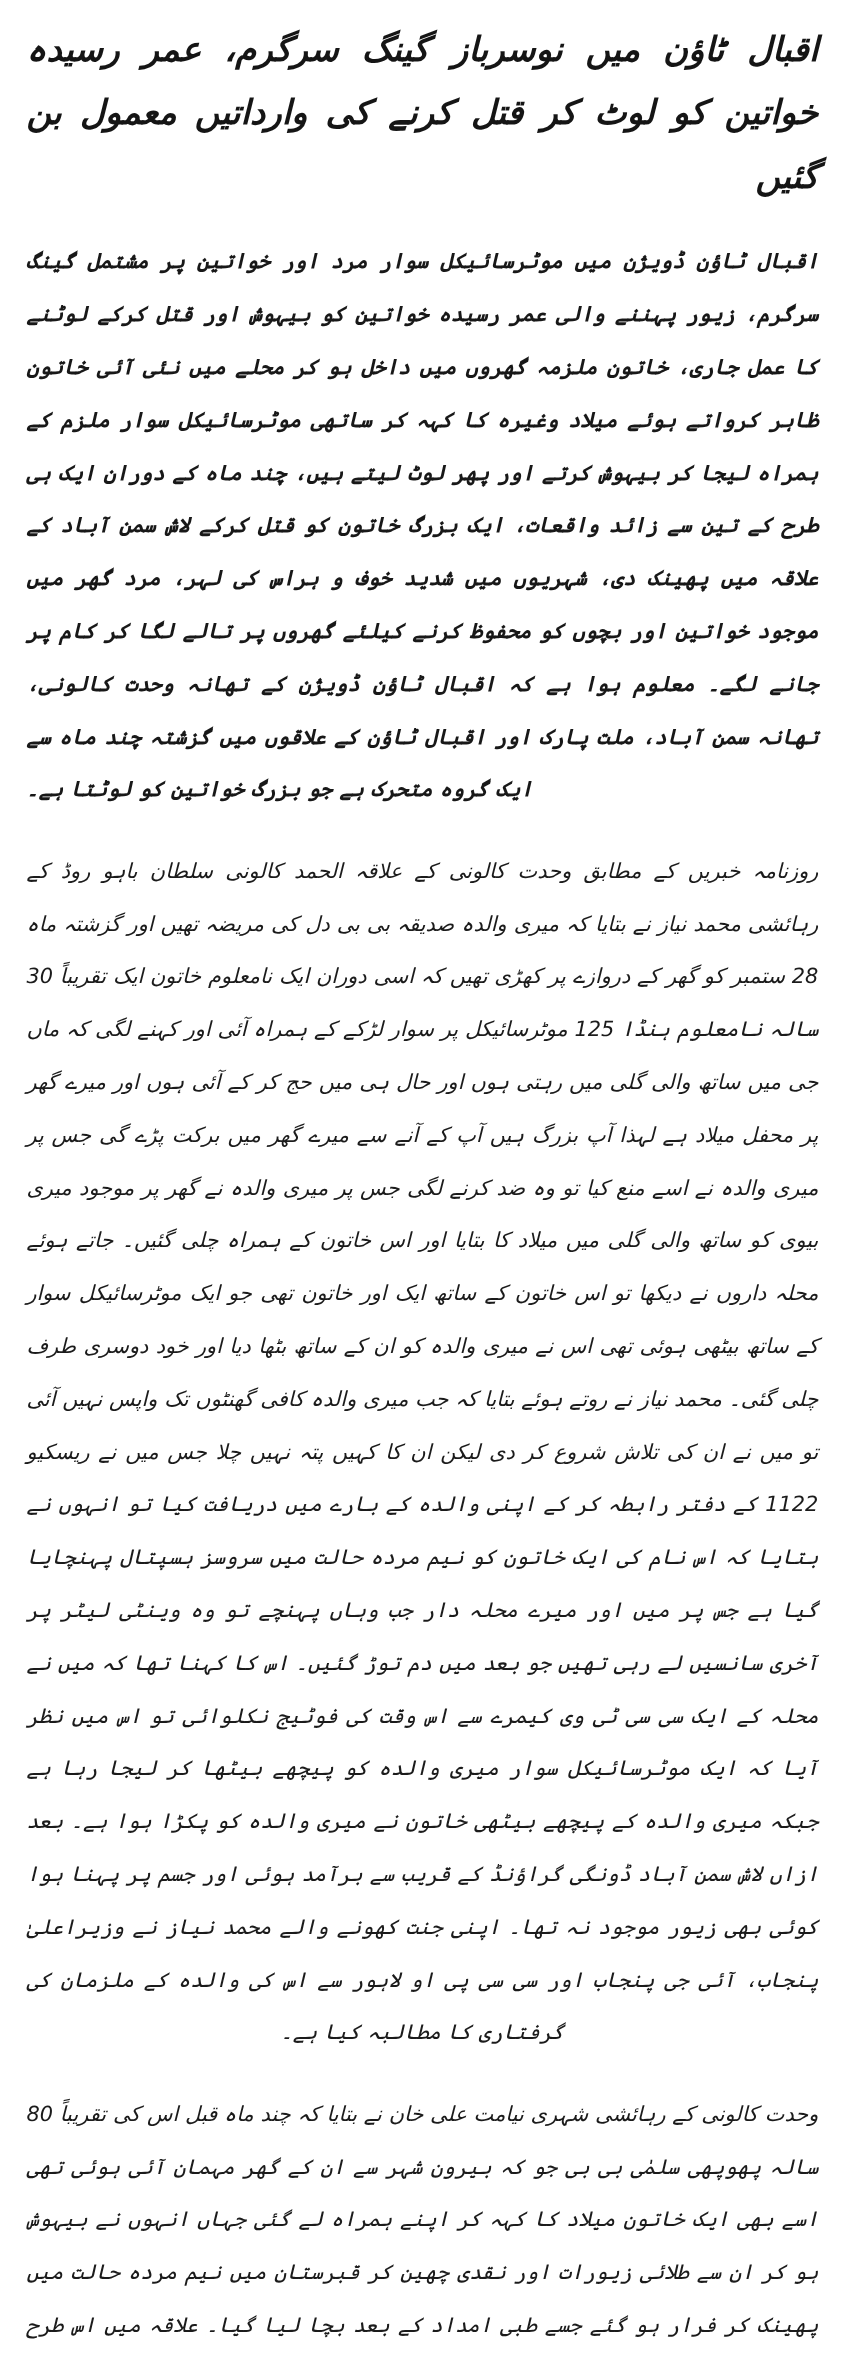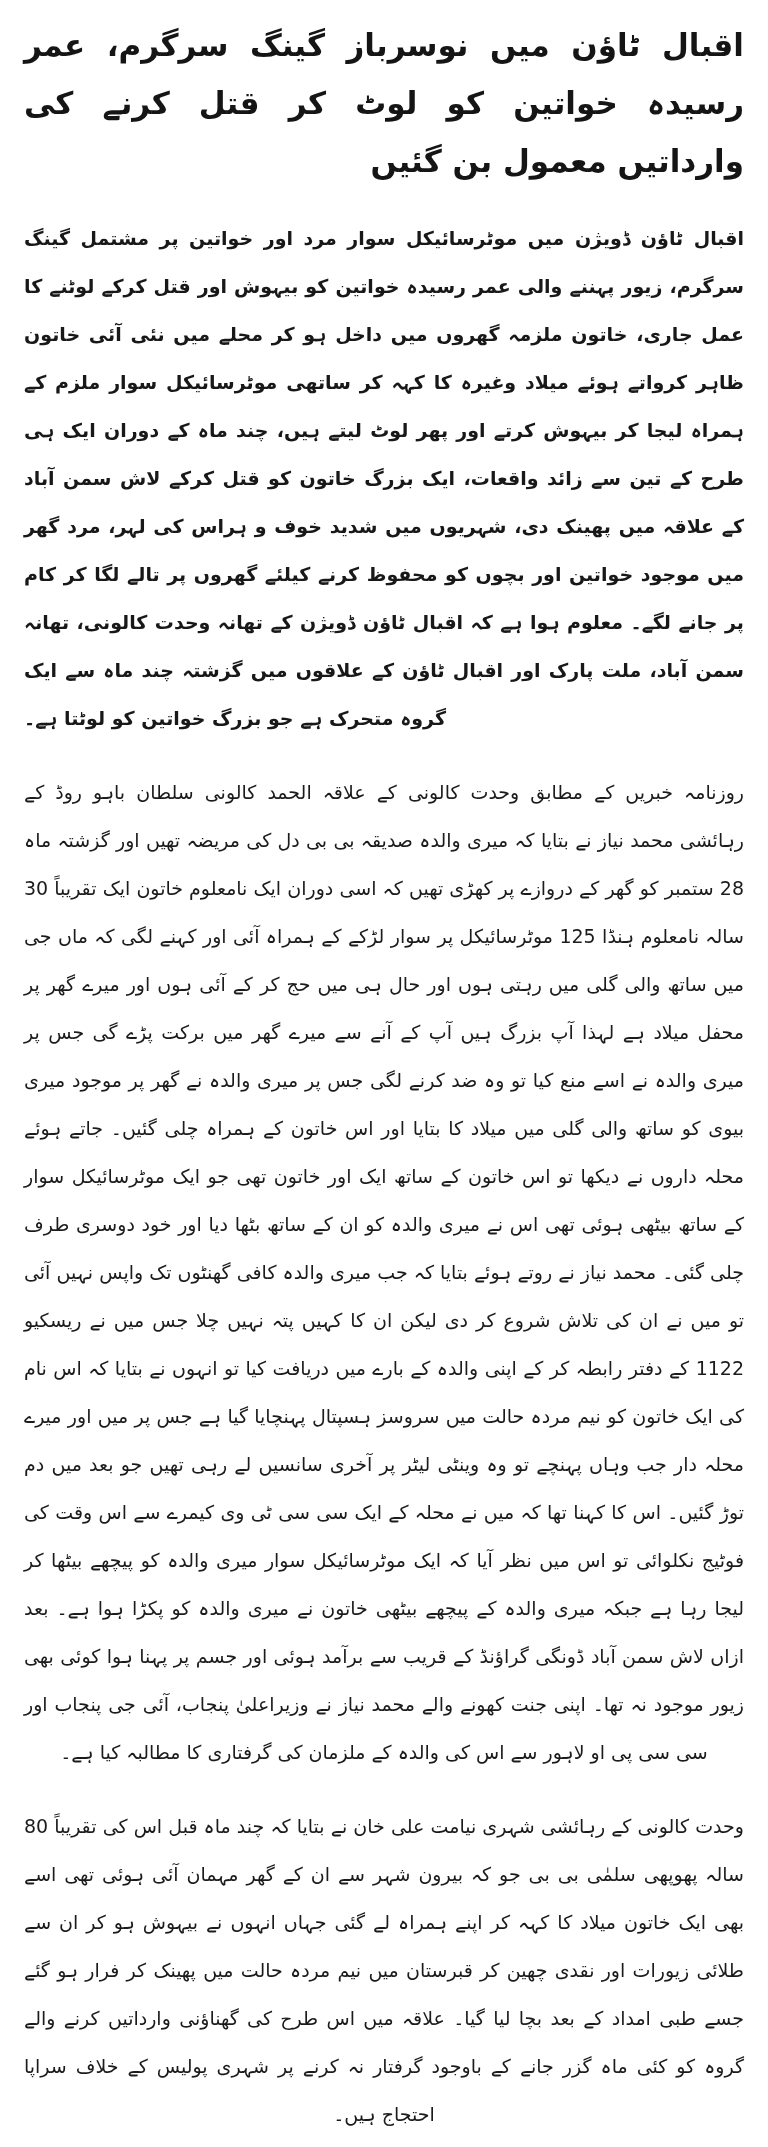--- a/index.html
+++ b/index.html
@@ -14,20 +14,21 @@
     color: #1b1b1b;
     font-family: "DejaVu Sans", sans-serif;
   }
   .clipping {
     box-sizing: border-box;
     width: 768px;
     height: 2147px;
     padding: 10px 24px 0 24px;
     direction: rtl;
     overflow: hidden;
+    font-style: italic;
   }
   .headline {
     font-size: 31px;
     font-weight: 700;
     line-height: 58px;
     text-align: justify;
     text-align-last: right;
     margin: 6px 0 24px 0;
     color: #151515;
   }

